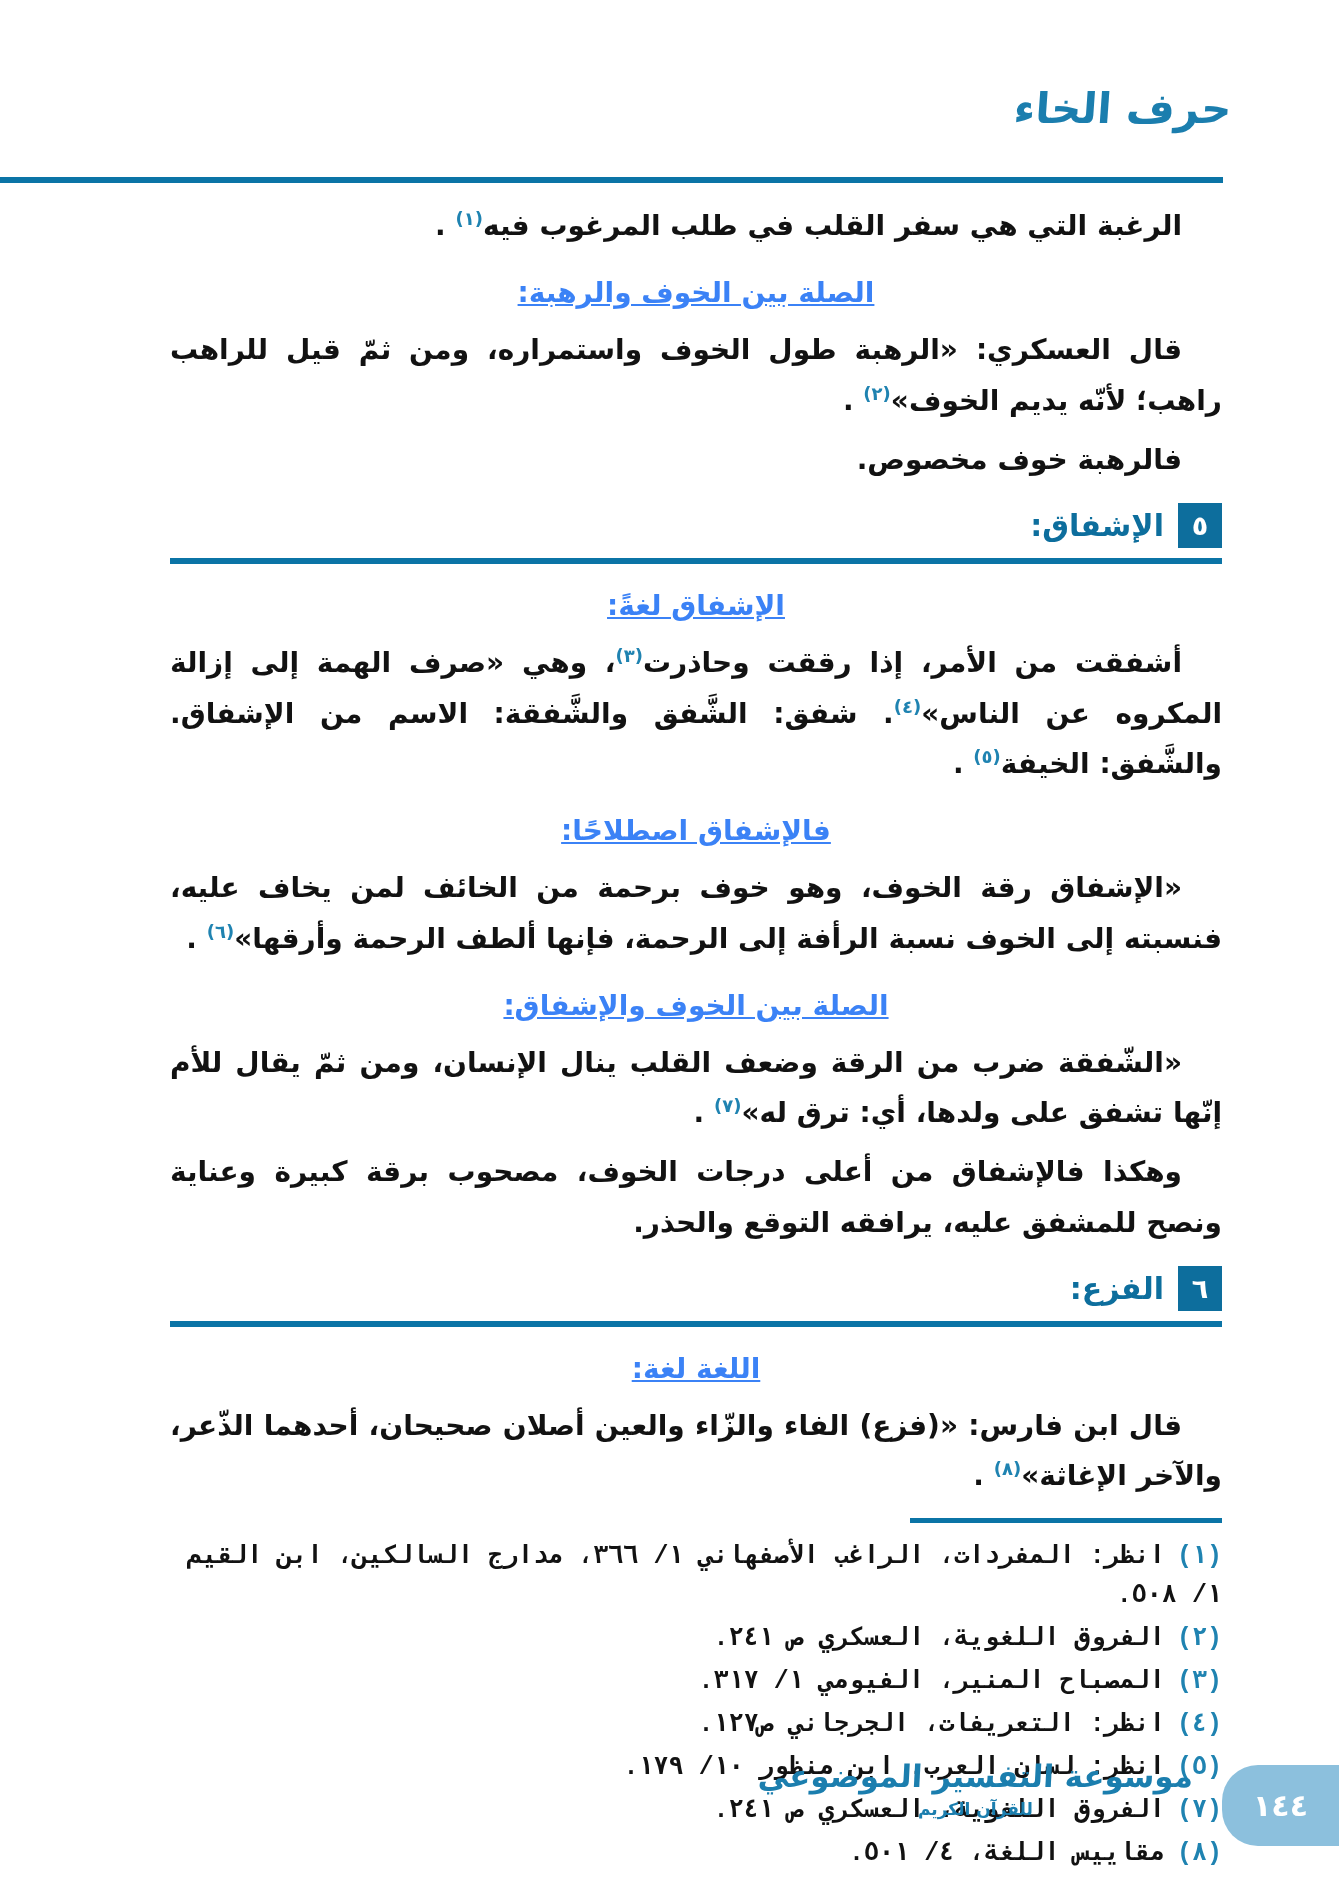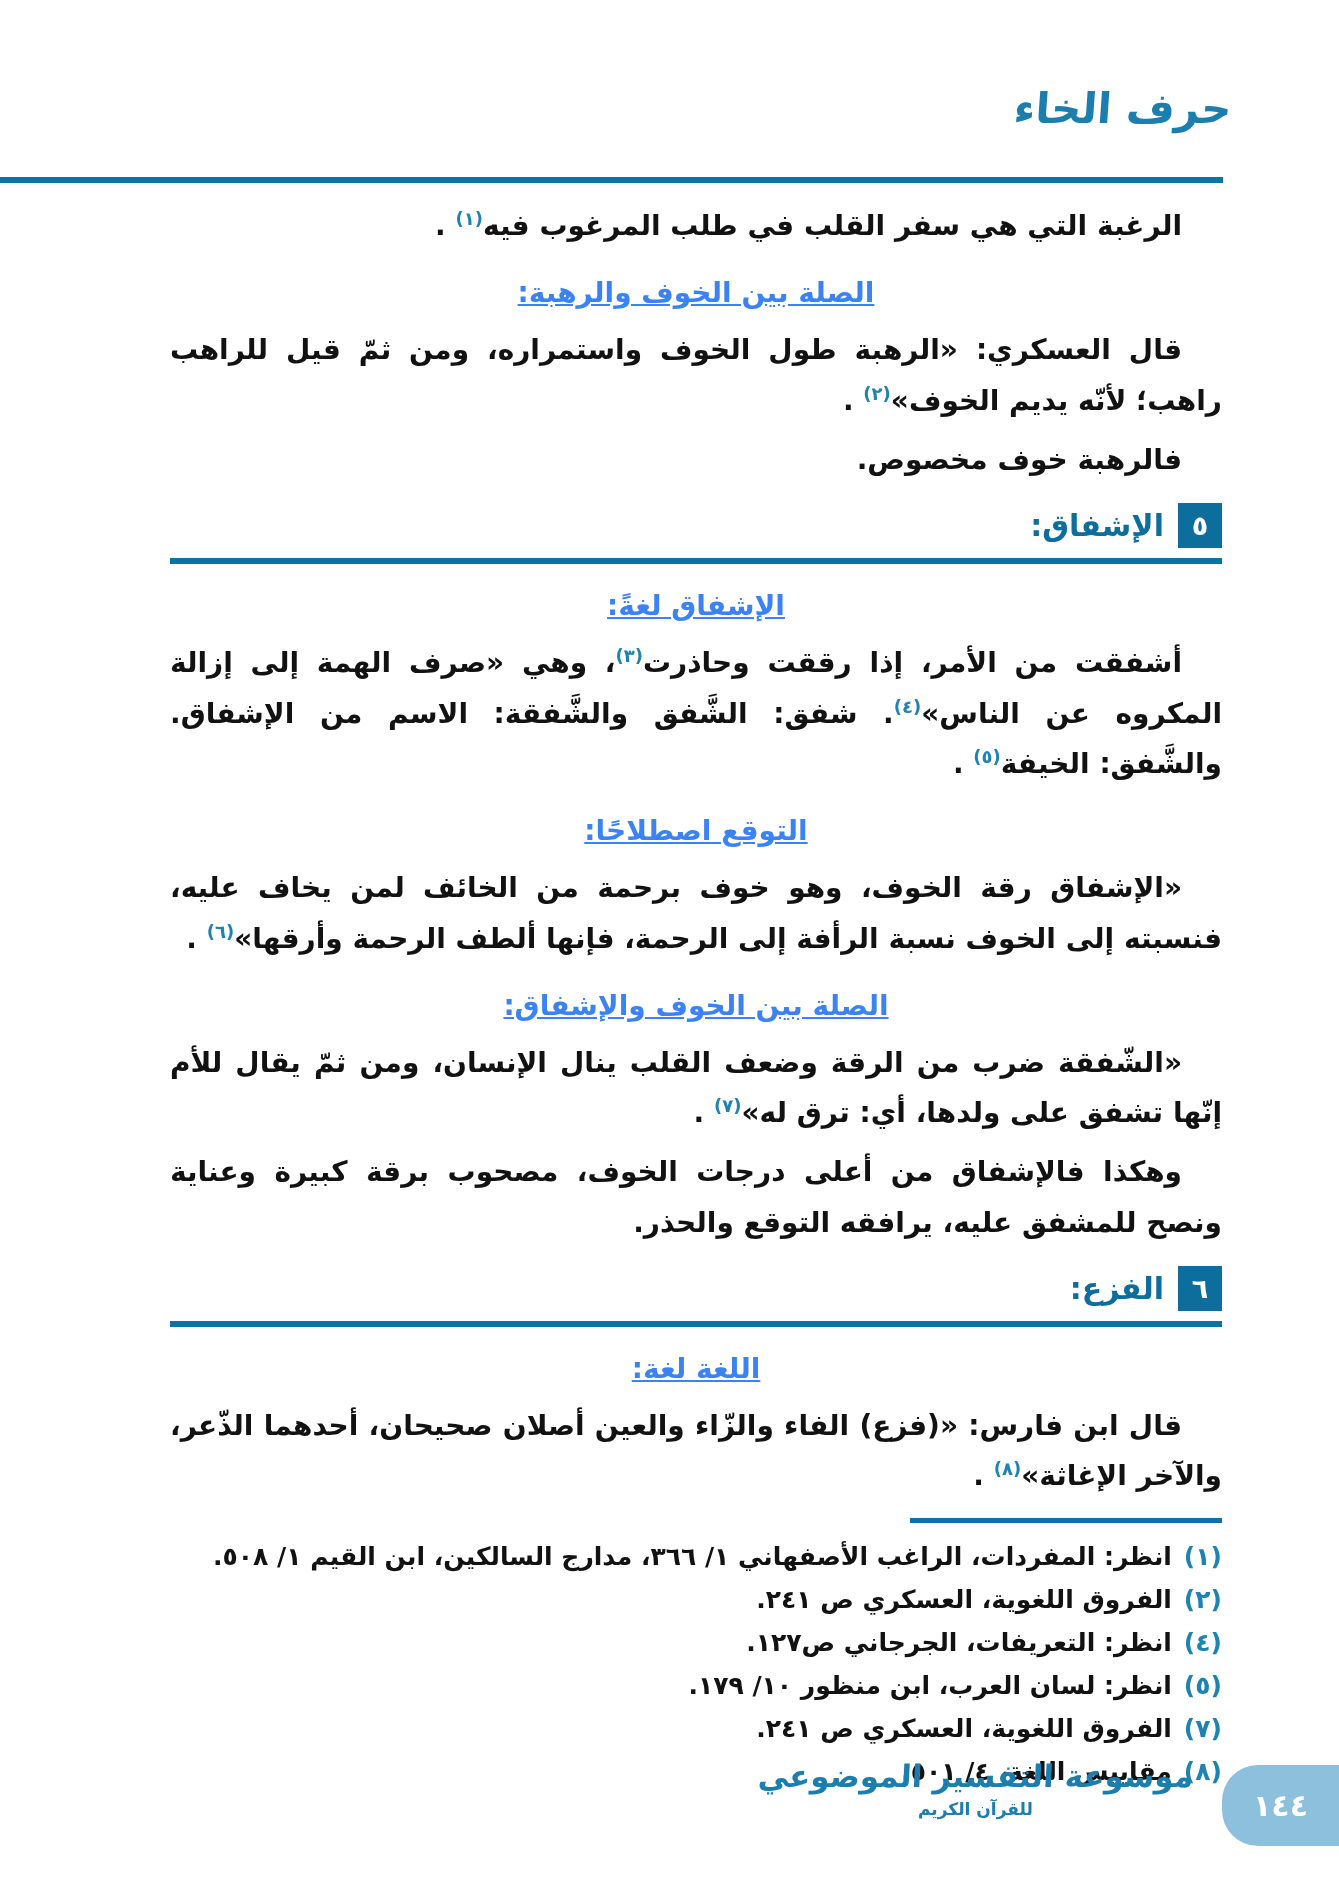--- a/index.html
+++ b/index.html
@@ -34,21 +34,21 @@
   }
   .section{margin:18px 0 0;}
   .section-head{display:flex;align-items:center;gap:14px;}
   .section-num{
     width:44px;height:45px;background:#0d6e9d;color:#ffffff;flex:0 0 auto;
     font-size:27px;font-weight:bold;display:flex;align-items:center;justify-content:center;
   }
   .section-title{font-size:30px;font-weight:bold;color:#0d6e9d;}
   .section-rule{height:6px;background:#0b74a6;margin-top:10px;}
   
-  .footnote-area{margin-top:16px;}
+  .footnote-area{margin-top:16px;font-family:Liberation Mono, monospace;}
   .fn-separator{width:312px;height:5px;background:#0b74a6;}
   .fn-list{margin-top:14px;}
   .fn-item{
     font-size:25px;font-weight:bold;line-height:1.56;margin:4px 0;
     text-align:right;color:#121212;
   }
   .fn-num{color:#1f83b1;margin-left:12px;}
   
   .logo{
     position:absolute;right:146px;top:1758px;text-align:center;color:#1b7eae;
@@ -80,41 +80,42 @@
         <p class="para">فالرهبة خوف مخصوص.</p>
         <div class="section">
           <div class="section-head">
             <div class="section-num">٥</div>
             <div class="section-title">الإشفاق:</div>
           </div>
           <div class="section-rule"></div>
         </div>
         <div class="heading">الإشفاق لغةً:</div>
         <p class="para">أشفقت من الأمر، إذا رققت وحاذرت<sup class="fn-marker">(٣)</sup>، وهي «صرف الهمة إلى إزالة المكروه عن الناس»<sup class="fn-marker">(٤)</sup>. شفق: الشَّفق والشَّفقة: الاسم من الإشفاق. والشَّفق: الخيفة<sup class="fn-marker">(٥)</sup> .</p>
-        <div class="heading">التوقع اصطلاحًا:</div>
+        <div class="heading">فالإشفاق اصطلاحًا:</div>
         <p class="para">«الإشفاق رقة الخوف، وهو خوف برحمة من الخائف لمن يخاف عليه، فنسبته إلى الخوف نسبة الرأفة إلى الرحمة، فإنها ألطف الرحمة وأرقها»<sup class="fn-marker">(٦)</sup> .</p>
         <div class="heading">الصلة بين الخوف والإشفاق:</div>
         <p class="para">«الشّفقة ضرب من الرقة وضعف القلب ينال الإنسان، ومن ثمّ يقال للأم إنّها تشفق على ولدها، أي: ترق له»<sup class="fn-marker">(٧)</sup> .</p>
         <p class="para">وهكذا فالإشفاق من أعلى درجات الخوف، مصحوب برقة كبيرة وعناية ونصح للمشفق عليه، يرافقه التوقع والحذر.</p>
         <div class="section">
           <div class="section-head">
             <div class="section-num">٦</div>
             <div class="section-title">الفزع:</div>
           </div>
           <div class="section-rule"></div>
         </div>
         <div class="heading">اللغة لغة:</div>
         <p class="para">قال ابن فارس: «(فزع) الفاء والزّاء والعين أصلان صحيحان، أحدهما الذّعر، والآخر الإغاثة»<sup class="fn-marker">(٨)</sup> .</p>
       </div>
 
     <div class="footnote-area">
       <div class="fn-separator"></div>
       <div class="fn-list">
           <div class="fn-item"><span class="fn-num">(١)</span>انظر: المفردات، الراغب الأصفهاني ١/ ٣٦٦، مدارج السالكين، ابن القيم ١/ ٥٠٨.</div>
           <div class="fn-item"><span class="fn-num">(٢)</span>الفروق اللغوية، العسكري ص ٢٤١.</div>
+          <div class="fn-item"><span class="fn-num">(٣)</span>المصباح المنير، الفيومي ١/ ٣١٧.</div>
           <div class="fn-item"><span class="fn-num">(٤)</span>انظر: التعريفات، الجرجاني ص١٢٧.</div>
           <div class="fn-item"><span class="fn-num">(٥)</span>انظر: لسان العرب، ابن منظور ١٠/ ١٧٩.</div>
           <div class="fn-item"><span class="fn-num">(٧)</span>الفروق اللغوية، العسكري ص ٢٤١.</div>
           <div class="fn-item"><span class="fn-num">(٨)</span>مقاييس اللغة، ٤/ ٥٠١.</div>
         </div>
     </div>
   </div>
 
   <div class="logo">
     <div class="logo-main">موسوعة التفسير الموضوعي</div>

